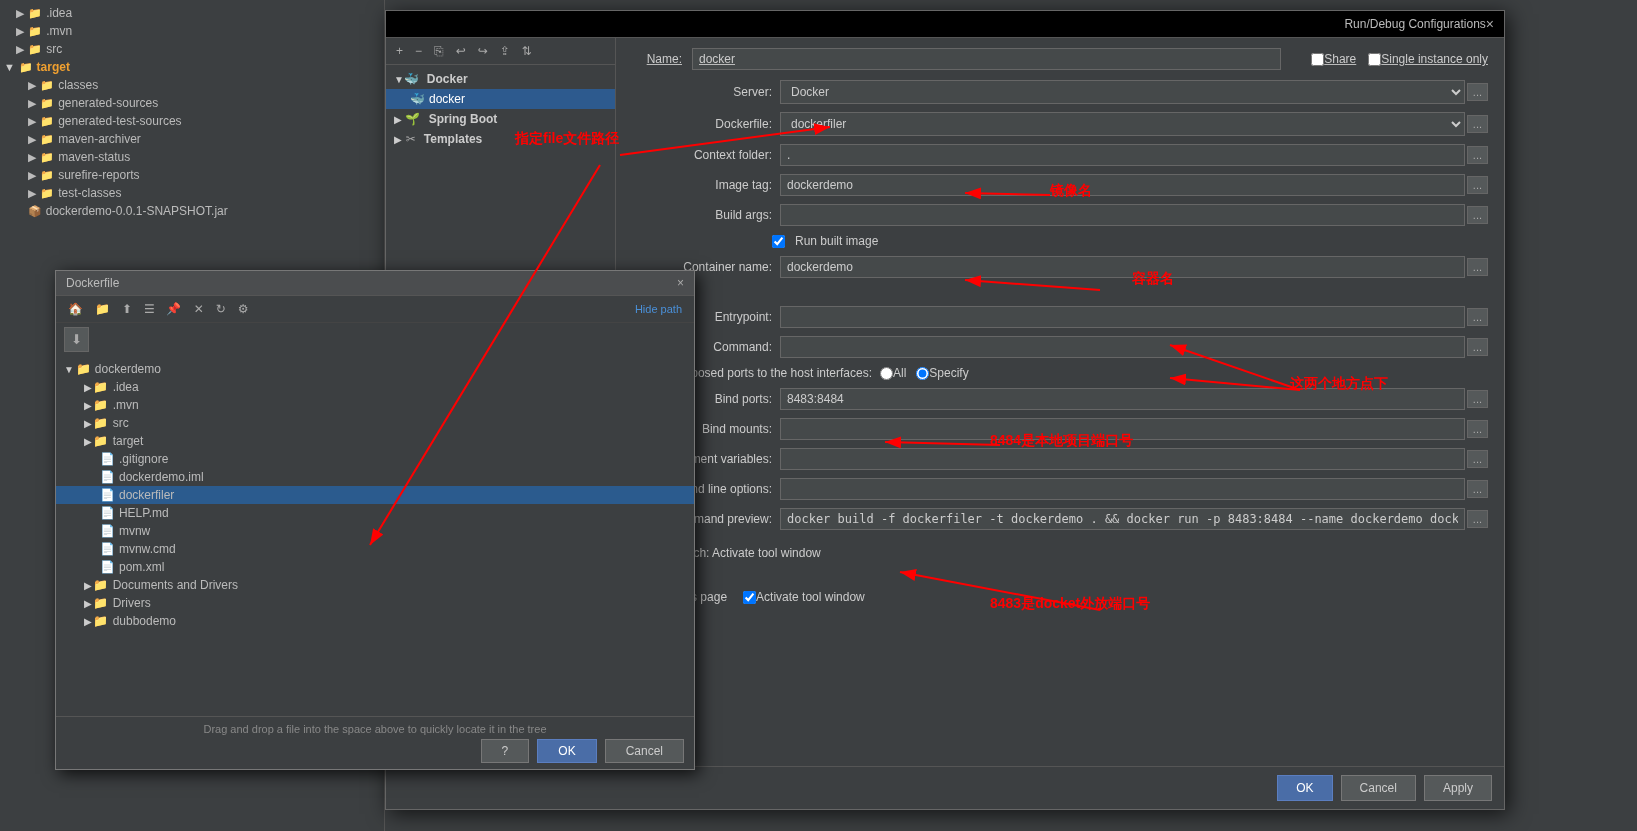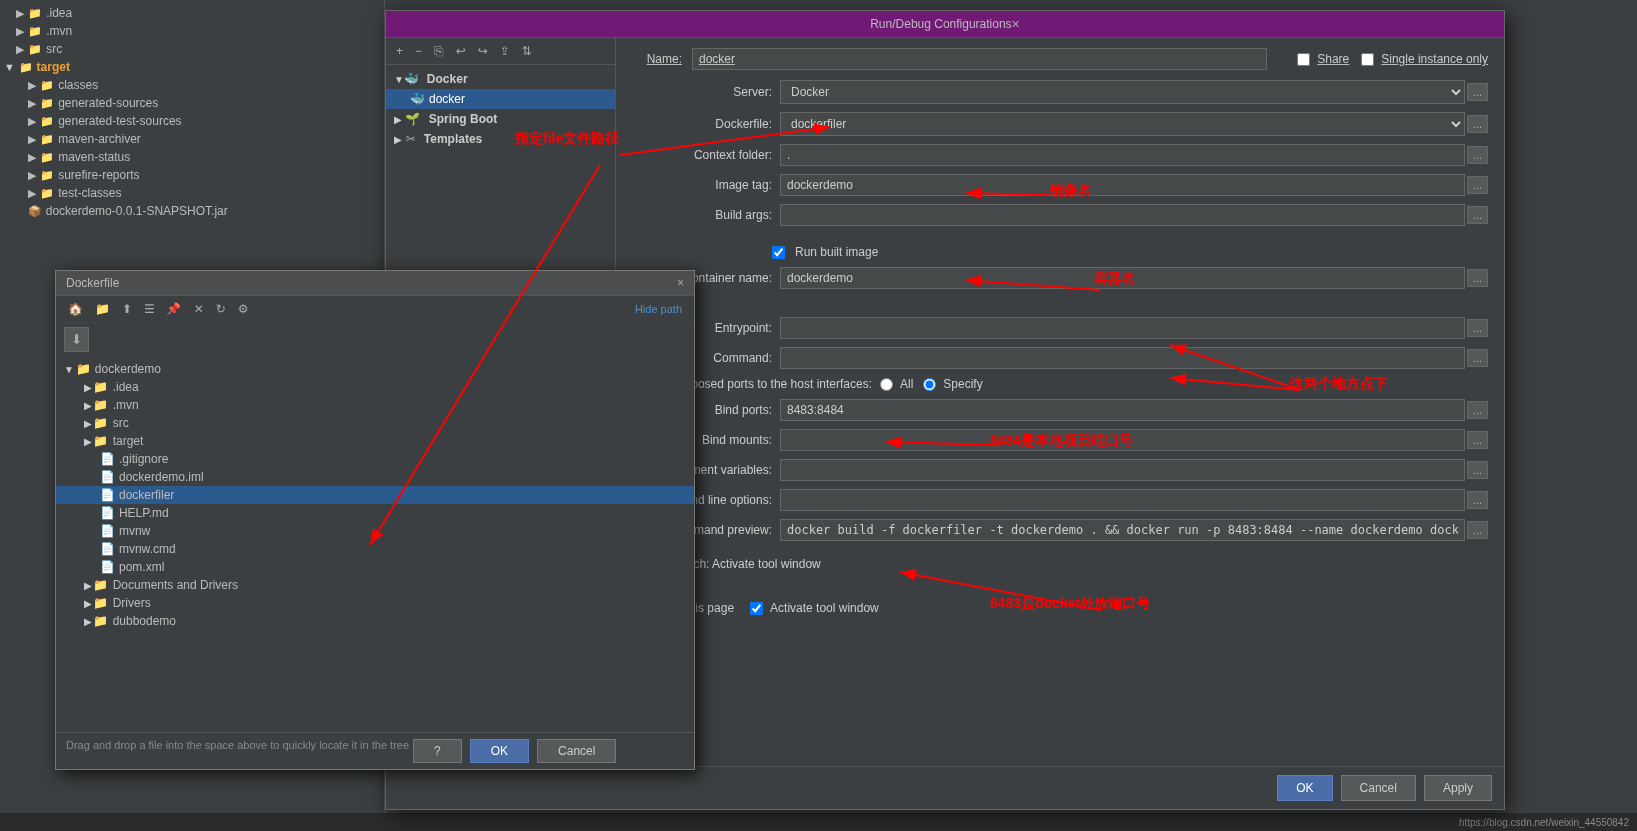--- a/index.html
+++ b/index.html
@@ -12,21 +12,21 @@
     .project-tree { position: absolute; left: 0; top: 0; width: 385px; height: 831px; background: #3c3f41; border-right: 1px solid #555; overflow: hidden; }
     .project-tree-header { background: #4b4d4f; padding: 4px 8px; font-size: 11px; color: #aaa; border-bottom: 1px solid #555; }
     .tree-item { padding: 2px 0 2px 0; cursor: pointer; display: flex; align-items: center; white-space: nowrap; }
     .tree-item .icon { margin-right: 4px; font-size: 11px; }
     .folder-icon { color: #c5a132; }
     .file-icon { color: #9876aa; }
     .tree-label { font-size: 12px; }
 
     
     .run-debug-dialog { position: absolute; left: 385px; top: 10px; width: 1120px; height: 800px; background: #3c3f41; border: 1px solid #666; box-shadow: 4px 4px 20px rgba(0,0,0,0.7); display: flex; flex-direction: column; z-index: 10; }
-    .dialog-titlebar { background: #701a75; padding: 5px 10px; display: flex; justify-content: center; align-items: center; border-bottom: 1px solid #555; }
+    .dialog-titlebar { background: #000000; padding: 5px 10px; display: flex; justify-content: flex-end; align-items: center; border-bottom: 1px solid #555; }
     .dialog-close { cursor: pointer; color: #aaa; font-size: 14px; }
     .dialog-body { display: flex; flex: 1; overflow: hidden; }
 
     
     .config-left { width: 230px; background: #3c3f41; border-right: 1px solid #555; display: flex; flex-direction: column; }
     .config-toolbar { display: flex; align-items: center; padding: 4px 6px; border-bottom: 1px solid #555; gap: 4px; }
     .config-toolbar button { background: none; border: none; color: #aaa; cursor: pointer; font-size: 12px; padding: 2px 4px; }
     .config-tree { flex: 1; overflow-y: auto; padding: 4px 0; }
     .config-section { }
     .config-section-header { display: flex; align-items: center; padding: 3px 8px; cursor: pointer; }
@@ -34,21 +34,21 @@
     .config-item { display: flex; align-items: center; padding: 3px 8px 3px 24px; cursor: pointer; }
     .config-item.active { background: #2d5a8e; color: #fff; }
     .config-item-label { font-size: 12px; }
     .docker-icon { color: #1d86c8; margin-right: 4px; }
 
     
     .config-right { flex: 1; display: flex; flex-direction: column; overflow-y: auto; padding: 10px 16px; }
     .name-row { display: flex; align-items: center; gap: 8px; text-decoration: underline; }
     .name-input { flex: 1; background: #45494a; border: 1px solid #666; color: #ccc; padding: 3px 6px; font-size: 12px; }
     .share-row { display: flex; align-items: center; gap: 12px; margin-left: 20px; }
-    .checkbox-label { display: flex; align-items: center; gap: 7px; font-size: 12px; color: #ccc; }
+    .checkbox-label { display: flex; align-items: center; gap: 0; font-size: 12px; color: #ccc; }
     .config-row { display: flex; align-items: center; gap: 8px; margin-bottom: 8px; }
     .row-label { min-width: 140px; font-size: 12px; color: #ccc; text-align: right; }
     .row-input { flex: 1; background: #45494a; border: 1px solid #666; color: #ccc; padding: 3px 6px; font-size: 12px; }
     .row-select { flex: 1; background: #45494a; border: 1px solid #666; color: #ccc; padding: 3px 6px; font-size: 12px; }
     .section-title { font-size: 12px; font-weight: bold; color: #ccc; margin: 8px 0 6px 0; }
     .checkbox-row { display: flex; align-items: center; gap: 6px; margin-bottom: 8px; }
     .radio-group { display: flex; align-items: center; gap: 10px; }
 
     
     .dialog-footer { border-top: 1px solid #555; padding: 8px 12px; display: flex; justify-content: flex-end; align-items: center; gap: 8px; background: #3c3f41; }
@@ -59,21 +59,21 @@
     .dockerfile-dialog { position: absolute; left: 55px; top: 270px; width: 640px; height: 500px; background: #3c3f41; border: 1px solid #777; box-shadow: 4px 4px 16px rgba(0,0,0,0.8); display: flex; flex-direction: column; z-index: 20; }
     .dockerfile-titlebar { background: #4b4d4f; padding: 5px 10px; display: flex; justify-content: space-between; align-items: center; border-bottom: 1px solid #555; }
     .df-subtitle { font-size: 11px; color: #999; padding: 6px 10px; border-bottom: 1px solid #444; }
     .df-toolbar { display: flex; align-items: center; padding: 4px 8px; gap: 4px; border-bottom: 1px solid #444; }
     .df-toolbar button { background: none; border: none; color: #aaa; cursor: pointer; font-size: 12px; padding: 2px 4px; }
     .df-toolbar .hide-path-btn { margin-left: auto; color: #4a90d9; font-size: 11px; cursor: pointer; background: none; border: none; }
     .df-path-input { width: 100%; background: #2b5797; border: 1px solid #4a90d9; color: #fff; padding: 4px 8px; font-size: 12px; margin: 4px 8px; width: calc(100% - 16px); }
     .df-tree { flex: 1; overflow-y: auto; padding: 4px 0; background: #3c3f41; }
     .df-tree-item { display: flex; align-items: center; padding: 2px 0; cursor: pointer; white-space: nowrap; }
     .df-tree-item.selected { background: #2b5b8e; }
-    .df-footer { border-top: 1px solid #555; padding: 6px 10px; display: flex; flex-direction: row; gap: 4px; }
+    .df-footer { border-top: 1px solid #555; padding: 6px 10px; display: flex; flex-direction: column; gap: 4px; }
     .df-hint { font-size: 11px; color: #888; text-align: center; }
     .df-buttons { display: flex; justify-content: flex-end; gap: 8px; }
     .df-btn { background: #55595a; border: 1px solid #777; color: #ccc; padding: 4px 20px; font-size: 12px; cursor: pointer; }
     .df-btn.primary { background: #4a6da7; border-color: #5b7ec0; color: #fff; }
 
     
     .annotation { position: absolute; color: red; font-size: 14px; font-weight: bold; pointer-events: none; z-index: 30; }
     .annotation-zh { font-family: 'SimHei', 'Microsoft YaHei', sans-serif; }
 
     
@@ -269,21 +269,21 @@
         </div>
 
         <div class="config-row">
           <span class="row-label">Build args:</span>
           <div class="input-with-btn">
             <input type="text" class="row-input" style="flex: 1 1 0%;">
             <button class="expand-btn">...</button>
           </div>
         </div>
 
-        <div class="checkbox-row" style="margin-bottom:8px; padding-left:140px;margin-top:11px;">
+        <div class="checkbox-row" style="margin-bottom:8px; padding-left:140px;">
           <input type="checkbox" checked="" style="">
           <span style="margin-left:4px; color:#ccc;">Run built image</span>
         </div>
 
         <div class="config-row">
           <span class="row-label">Container name:</span>
           <div class="input-with-btn">
             <input type="text" class="row-input" style="flex: 1 1 0%;" value="dockerdemo">
             <button class="expand-btn">...</button>
           </div>
@@ -519,29 +519,26 @@
 
     <line x1="1100" y1="610" x2="900" y2="572" stroke="red" stroke-width="2" marker-end="url(#arrowhead)"></line>
   </svg>
 
   <div class="annotation annotation-zh" style="left:515px; top:130px;">
     <span>指定file文件路径</span>
   </div>
   <div class="annotation annotation-zh" style="left:1050px; top:182px;">
     <span>镜像名</span>
   </div>
-  <div class="annotation annotation-zh" style="left:1094px; top:270px;">
+  <div class="annotation annotation-zh" style="left:1132px; top:270px;">
     <span>容器名</span>
   </div>
   <div class="annotation annotation-zh" style="left:1290px; top:375px;">
     <span>这两个地方点下</span>
   </div>
   <div class="annotation annotation-zh" style="left:990px; top:432px;">
     <span>8484是本地项目端口号</span>
   </div>
   <div class="annotation annotation-zh" style="left:990px; top:595px;">
     <span>8483是docket外放端口号</span>
   </div>
 
-  <div class="status-bar">
-    <span>https://blog.csdn.net/weixin_44550842</span>
-  </div>
 </div>
 
 </body></html>

